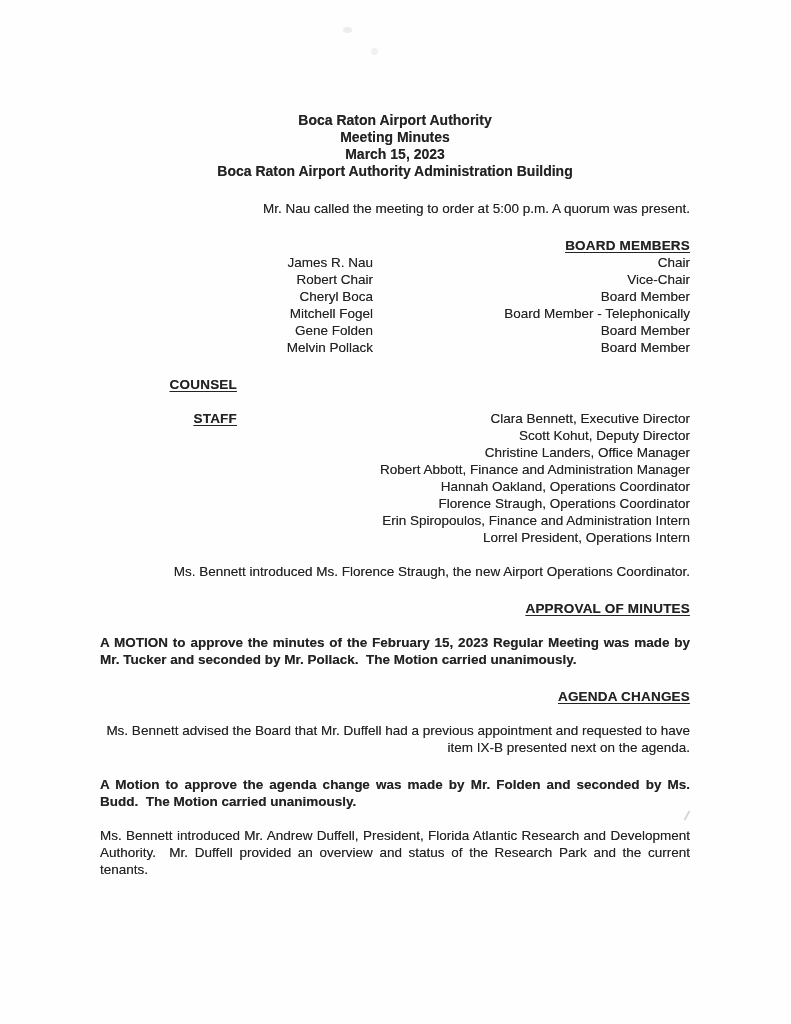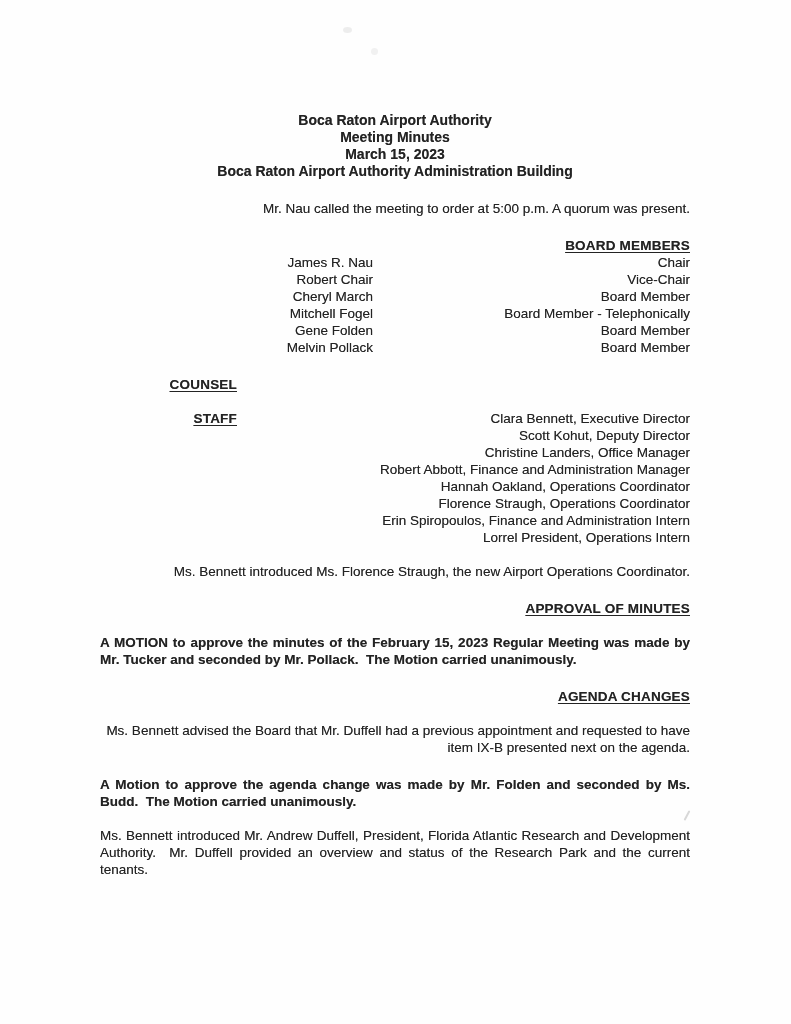--- a/index.html
+++ b/index.html
@@ -77,21 +77,21 @@
   <div class="roster">
     <div class="roster-row txt">
       <span class="name">James R. Nau</span>
       <span class="role">Chair</span>
     </div>
     <div class="roster-row txt">
       <span class="name">Robert Chair</span>
       <span class="role">Vice-Chair</span>
     </div>
     <div class="roster-row txt">
-      <span class="name">Cheryl March</span>
+      <span class="name">Cheryl Boca</span>
       <span class="role">Board Member</span>
     </div>
     <div class="roster-row txt">
       <span class="name">Mitchell Fogel</span>
       <span class="role">Board Member - Telephonically</span>
     </div>
     <div class="roster-row txt">
       <span class="name">Gene Folden</span>
       <span class="role">Board Member</span>
     </div>

